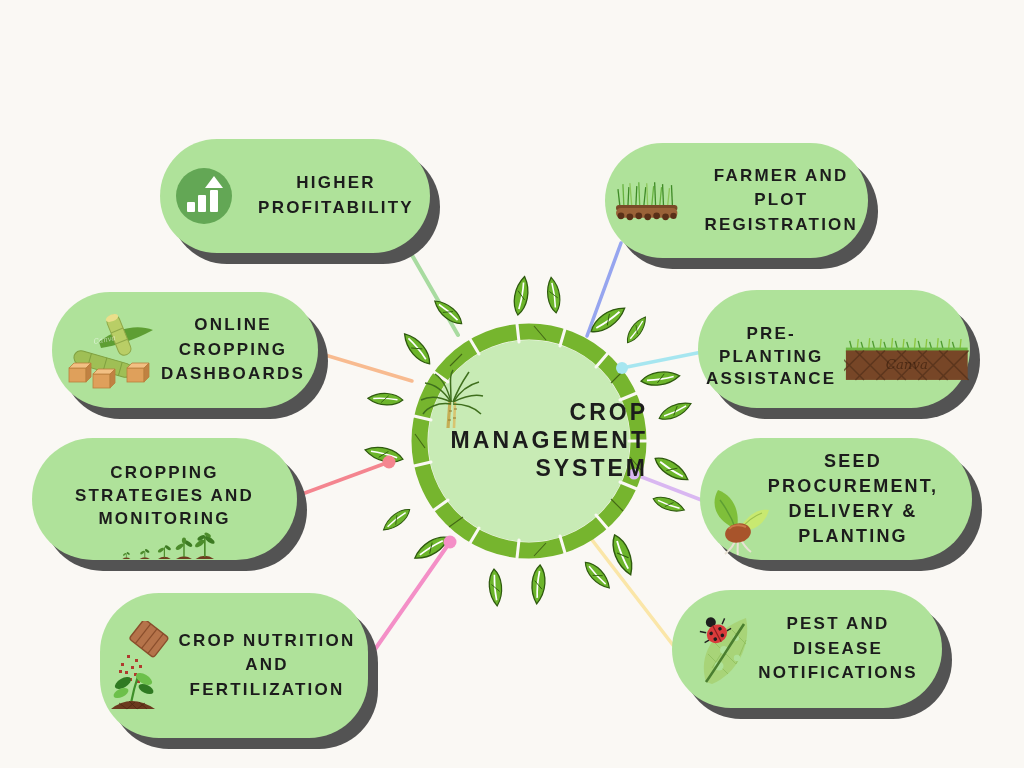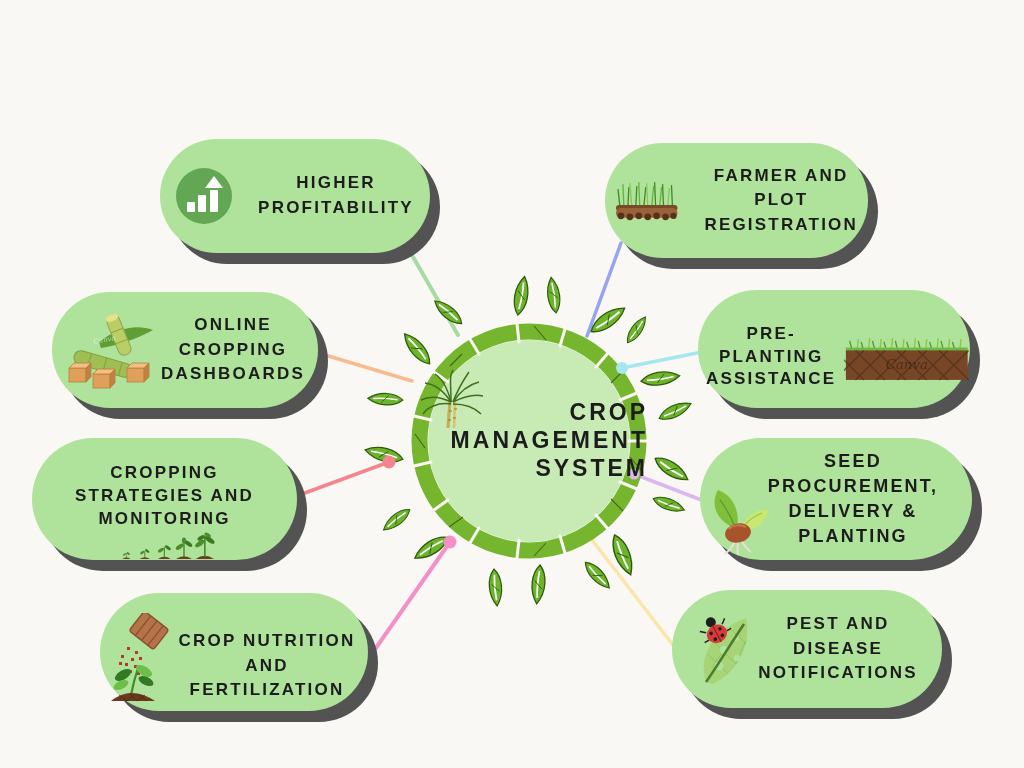--- a/index.html
+++ b/index.html
@@ -24,21 +24,21 @@
   .n1{left:160px;top:139px;width:270px;height:114px;border-radius:57px;gap:24px;padding:0 14px 0 12px;}
   .n2{left:605px;top:143px;width:263px;height:115px;border-radius:58px;gap:24px;padding:0 10px 0 10px;}
   .n3{left:52px;top:292px;width:266px;height:116px;border-radius:58px;gap:4px;padding:0 12px 0 12px;}
   .n4{left:698px;top:290px;width:272px;height:118px;border-radius:59px;flex-direction:row;justify-content:flex-start;padding-top:16px;}
   .n4 .label{line-height:1.35;}
   .n5{left:32px;top:438px;width:265px;height:122px;border-radius:61px;flex-direction:column;justify-content:flex-start;padding-top:24px;}
   .n5 .label{line-height:1.35;}
   .n6{left:700px;top:438px;width:272px;height:122px;border-radius:61px;}
   .n6 .label{line-height:1.4;font-size:18px;}
   .n6 .icon-abs{position:absolute;left:10px;bottom:4px;}
-  .n7{left:100px;top:593px;width:268px;height:118px;border-radius:59px;gap:6px;padding:0 10px 8px 6px;align-items:flex-end;}
+  .n7{left:100px;top:593px;width:268px;height:145px;border-radius:59px;gap:6px;padding:0 10px 0 6px;}
   .n8{left:672px;top:590px;width:270px;height:118px;border-radius:59px;gap:0;padding:0 12px 0 8px;}
   .hub-label{
     position:absolute;left:408px;top:398px;width:240px;text-align:right;
     font-weight:bold;font-size:23px;letter-spacing:3px;line-height:1.22;
     white-space:pre-line;color:var(--text);
   }
   svg{display:block;}
 </style>
 </head>
 <body>

